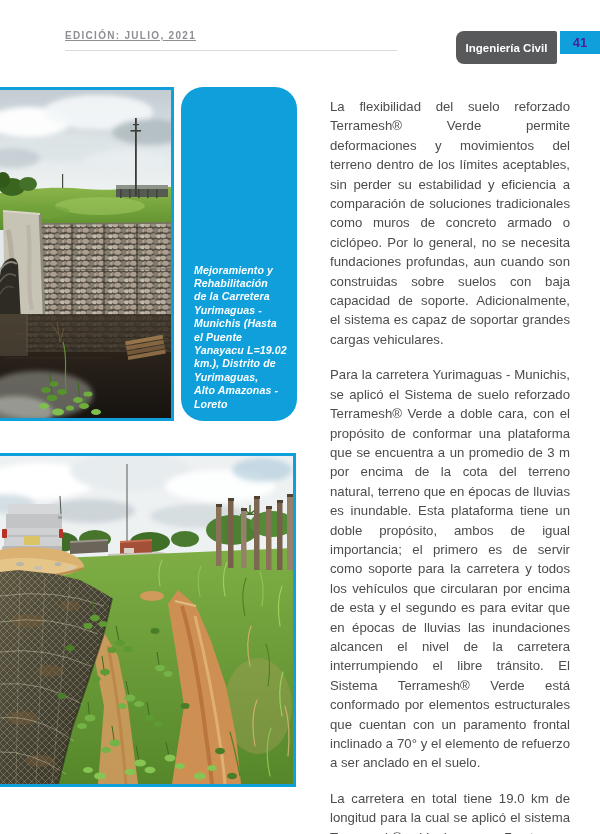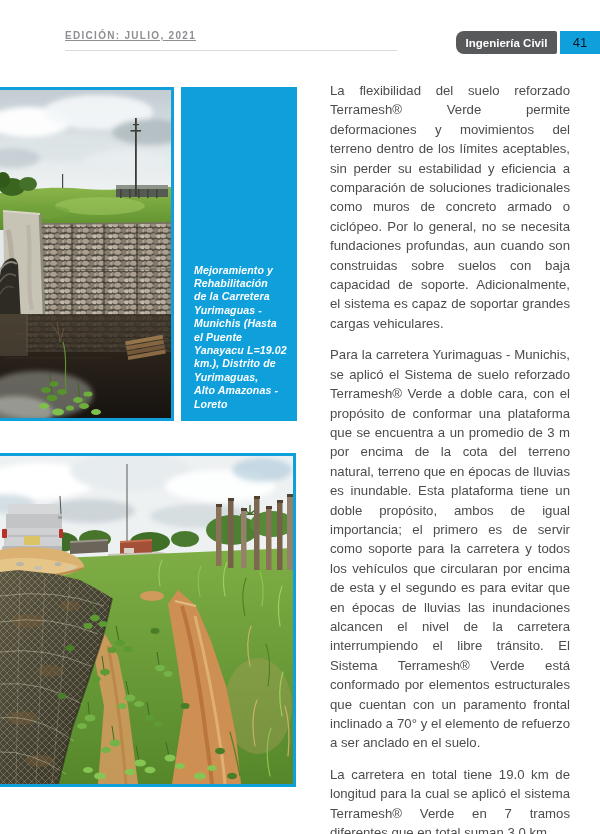--- a/index.html
+++ b/index.html
@@ -8,48 +8,49 @@
     font-family:"Liberation Sans", sans-serif; overflow:hidden;
   }
   .edition {
     position:absolute; left:65px; top:30px; font-size:10px; font-weight:bold;
     letter-spacing:1.3px; color:#8d8f92;text-decoration:underline;
   }
   .header-rule {
     position:absolute; left:65px; top:50px; width:332px; height:1px; background:#d8dadb;
   }
   .section-badge {
-    position:absolute; left:456px; top:31px; width:101px; height:23px;
+    position:absolute; left:456px; top:31px; width:101px; height:33px;
     background:#58595b; border-radius:8px 2px 2px 8px; color:#ffffff;
     font-size:11.5px; font-weight:bold; display:flex; align-items:center; justify-content:center;
   }
   .page-number-box {
     position:absolute; left:560px; top:31px; width:40px; height:23px;
-    background:#0fa0dc; color:#0f172a; font-size:13px; font-weight:normal;
+    background:#0fa0dc; color:#4c1d95; font-size:13px; font-weight:bold;
     display:flex; align-items:center; justify-content:center;
   }
   .photo-frame {
     position:absolute; border:3px solid #0fa0dc; border-left:none;
     box-sizing:border-box; overflow:hidden; background:#e3e8ea;
   }
   .photo-top    { left:0; top:87px;  width:174px; height:334px; }
   .photo-bottom { left:0; top:453px; width:296px; height:334px; }
   .photo-frame svg { display:block; width:100%; height:100%; }
   .caption-box {
     position:absolute; left:181px; top:87px; width:116px; height:334px;
     background:#0fa0dc; box-sizing:border-box; display:flex; align-items:flex-end;
     padding:10px 6px 10px 13px;
+    border-radius:22px;
   }
   .caption-text {
     color:#ffffff; font-style:italic; font-weight:bold; font-size:10.6px;
     line-height:13.4px; white-space:pre-line; letter-spacing:0.1px;
   }
   .article { position:absolute; left:330px; top:81px; width:240px; }
   .article p {
-    margin:0 0 12px 0; font-size:13.2px; line-height:19.4px;
+    margin:16px 0 12px 0; font-size:13.2px; line-height:19.4px;
     text-align:justify; color:#4c4c4e;
   }
 </style>
 </head>
 <body>
 
 <div id="page">
 
   <div class="edition">EDICIÓN: JULIO, 2021</div>
   <div class="header-rule"></div>

